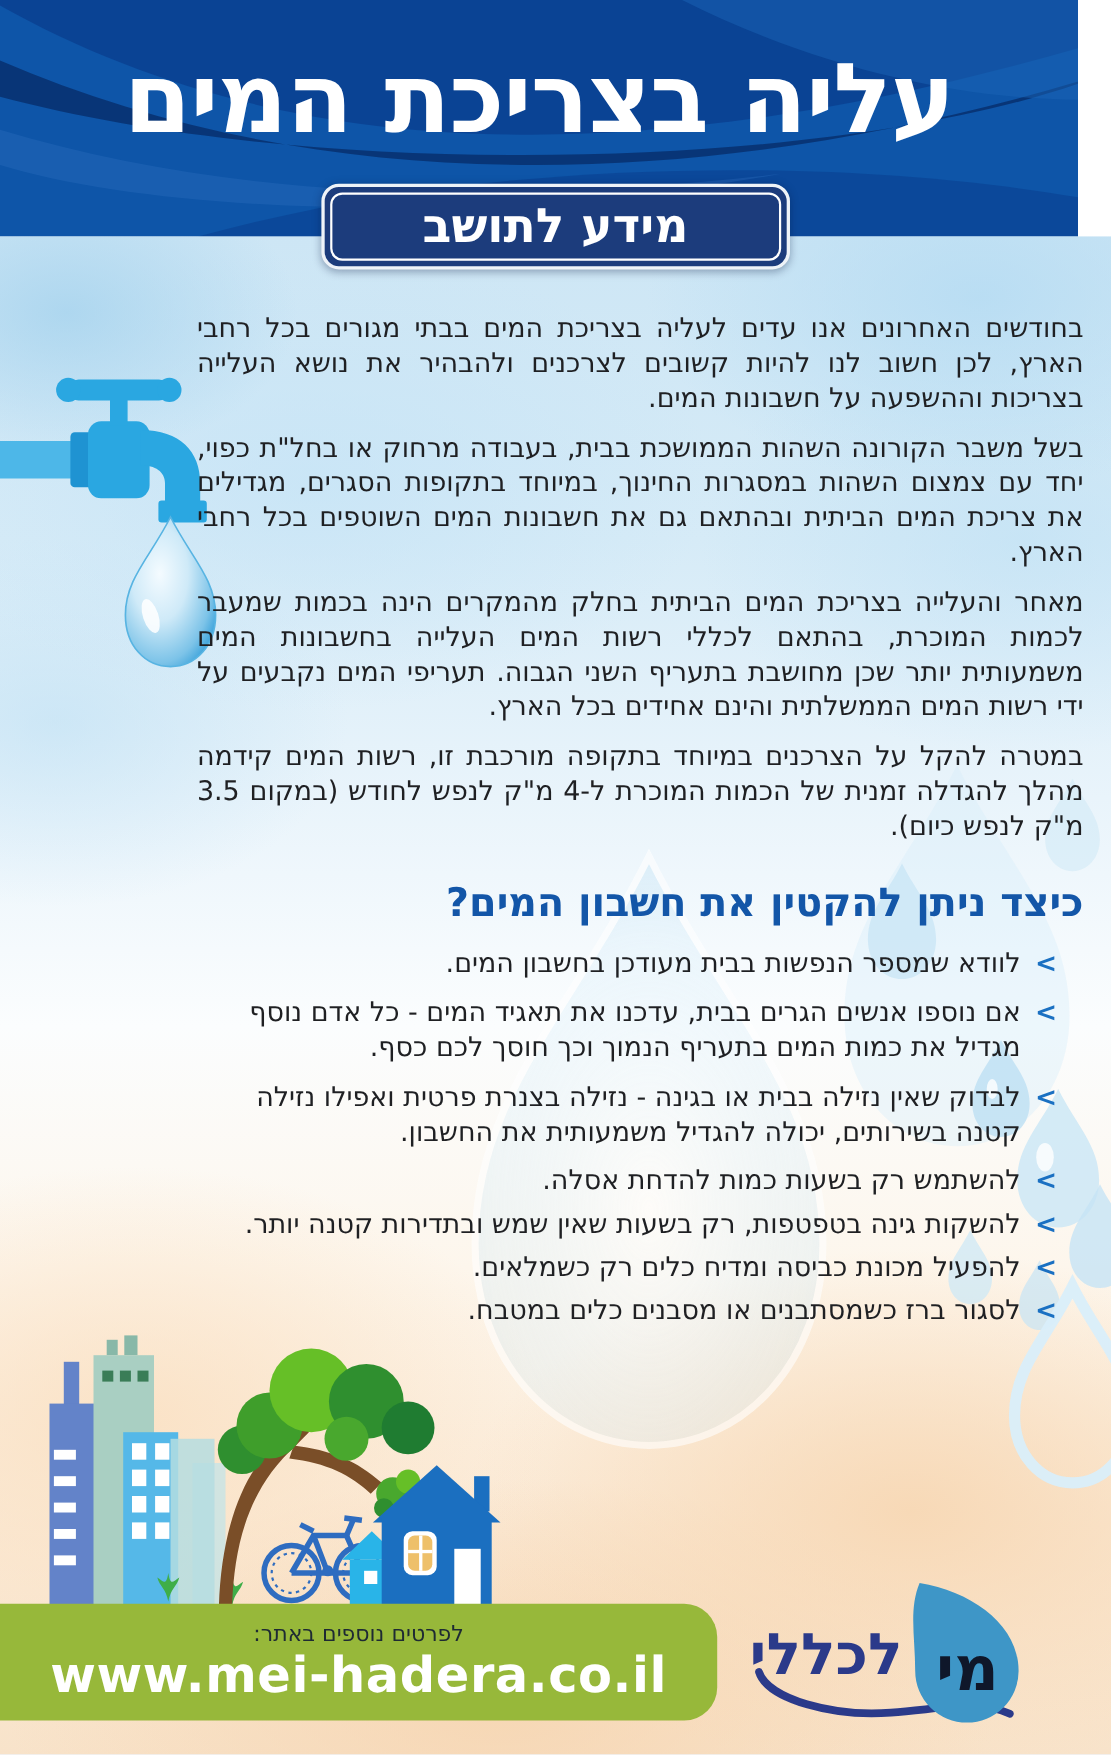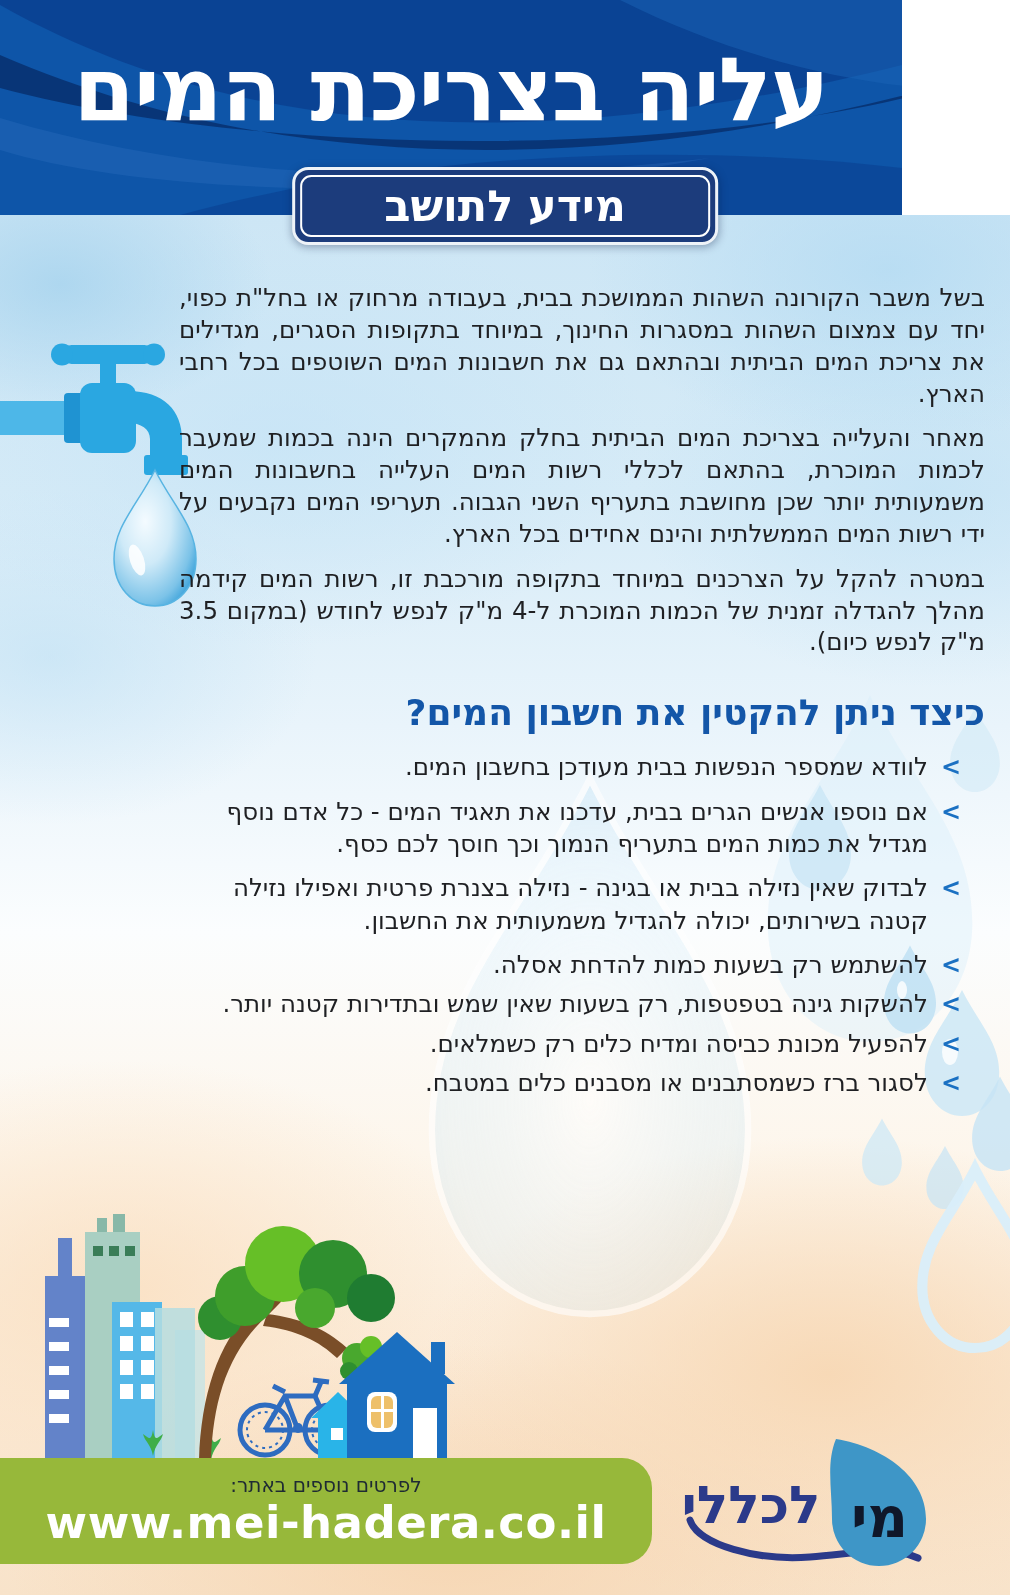--- a/index.html
+++ b/index.html
@@ -6,21 +6,21 @@
   html,body { background:#e8e8e8; }
   body { font-family:"DejaVu Sans","Liberation Sans",sans-serif; }
 
   .page{
     position:relative; width:1010px; height:1595px; overflow:hidden;
     background:#ffffff; margin:0 auto;
   }
 
   
   .header{
-    position:absolute; left:0; top:0; width:902px; height:215px;
+    position:absolute; left:0; top:0; width:980px; height:215px;
     background:#0e55a8; overflow:hidden;
   }
   .header svg{ position:absolute; left:0; top:0; }
   .page-title{
     position:absolute; left:0; top:38px; width:100%;
     text-align:center; font-size:88px; font-weight:700; color:#ffffff;
     letter-spacing:-1px; direction:rtl; z-index:3;
   }
   .badge{
     position:absolute; left:50%; top:167px; transform:translateX(-50%);
@@ -167,20 +167,21 @@
         <stop offset="45%" stop-color="#cfeaf8"></stop>
         <stop offset="85%" stop-color="#7cc3e8"></stop>
         <stop offset="100%" stop-color="#47a8dd"></stop>
       </radialGradient>
     </defs>
     <path d="M60,2 C78,38 101,58 101,91 C101,119 83,138 60,138 C37,138 19,119 19,91 C19,58 42,38 60,2 Z" fill="url(#dg)" stroke="#58b4e2" stroke-width="1.5"></path>
     <ellipse cx="42" cy="92" rx="7" ry="16" fill="#ffffff" opacity="0.85" transform="rotate(-18 42 92)"></ellipse>
   </svg>
 
   <div class="content">
+    <p>בחודשים האחרונים אנו עדים לעליה בצריכת המים בבתי מגורים בכל רחבי הארץ, לכן חשוב לנו להיות קשובים לצרכנים ולהבהיר את נושא העלייה בצריכות וההשפעה על חשבונות המים.</p>
     <p>בשל משבר הקורונה השהות הממושכת בבית, בעבודה מרחוק או בחל"ת כפוי, יחד עם צמצום השהות במסגרות החינוך, במיוחד בתקופות הסגרים, מגדילים את צריכת המים הביתית ובהתאם גם את חשבונות המים השוטפים בכל רחבי הארץ.</p>
     <p>מאחר והעלייה בצריכת המים הביתית בחלק מהמקרים הינה בכמות שמעבר לכמות המוכרת, בהתאם לכללי רשות המים העלייה בחשבונות המים משמעותית יותר שכן מחושבת בתעריף השני הגבוה. תעריפי המים נקבעים על ידי רשות המים הממשלתית והינם אחידים בכל הארץ.</p>
     <p>במטרה להקל על הצרכנים במיוחד בתקופה מורכבת זו, רשות המים קידמה מהלך להגדלה זמנית של הכמות המוכרת ל-4 מ"ק לנפש לחודש (במקום 3.5 מ"ק לנפש כיום).</p>
 
     <h2>כיצד ניתן להקטין את חשבון המים?</h2>
     <ul>
       <li>
         <span class="arrow">&lt;</span>
         <span>לוודא שמספר הנפשות בבית מעודכן בחשבון המים.</span>
       </li>

